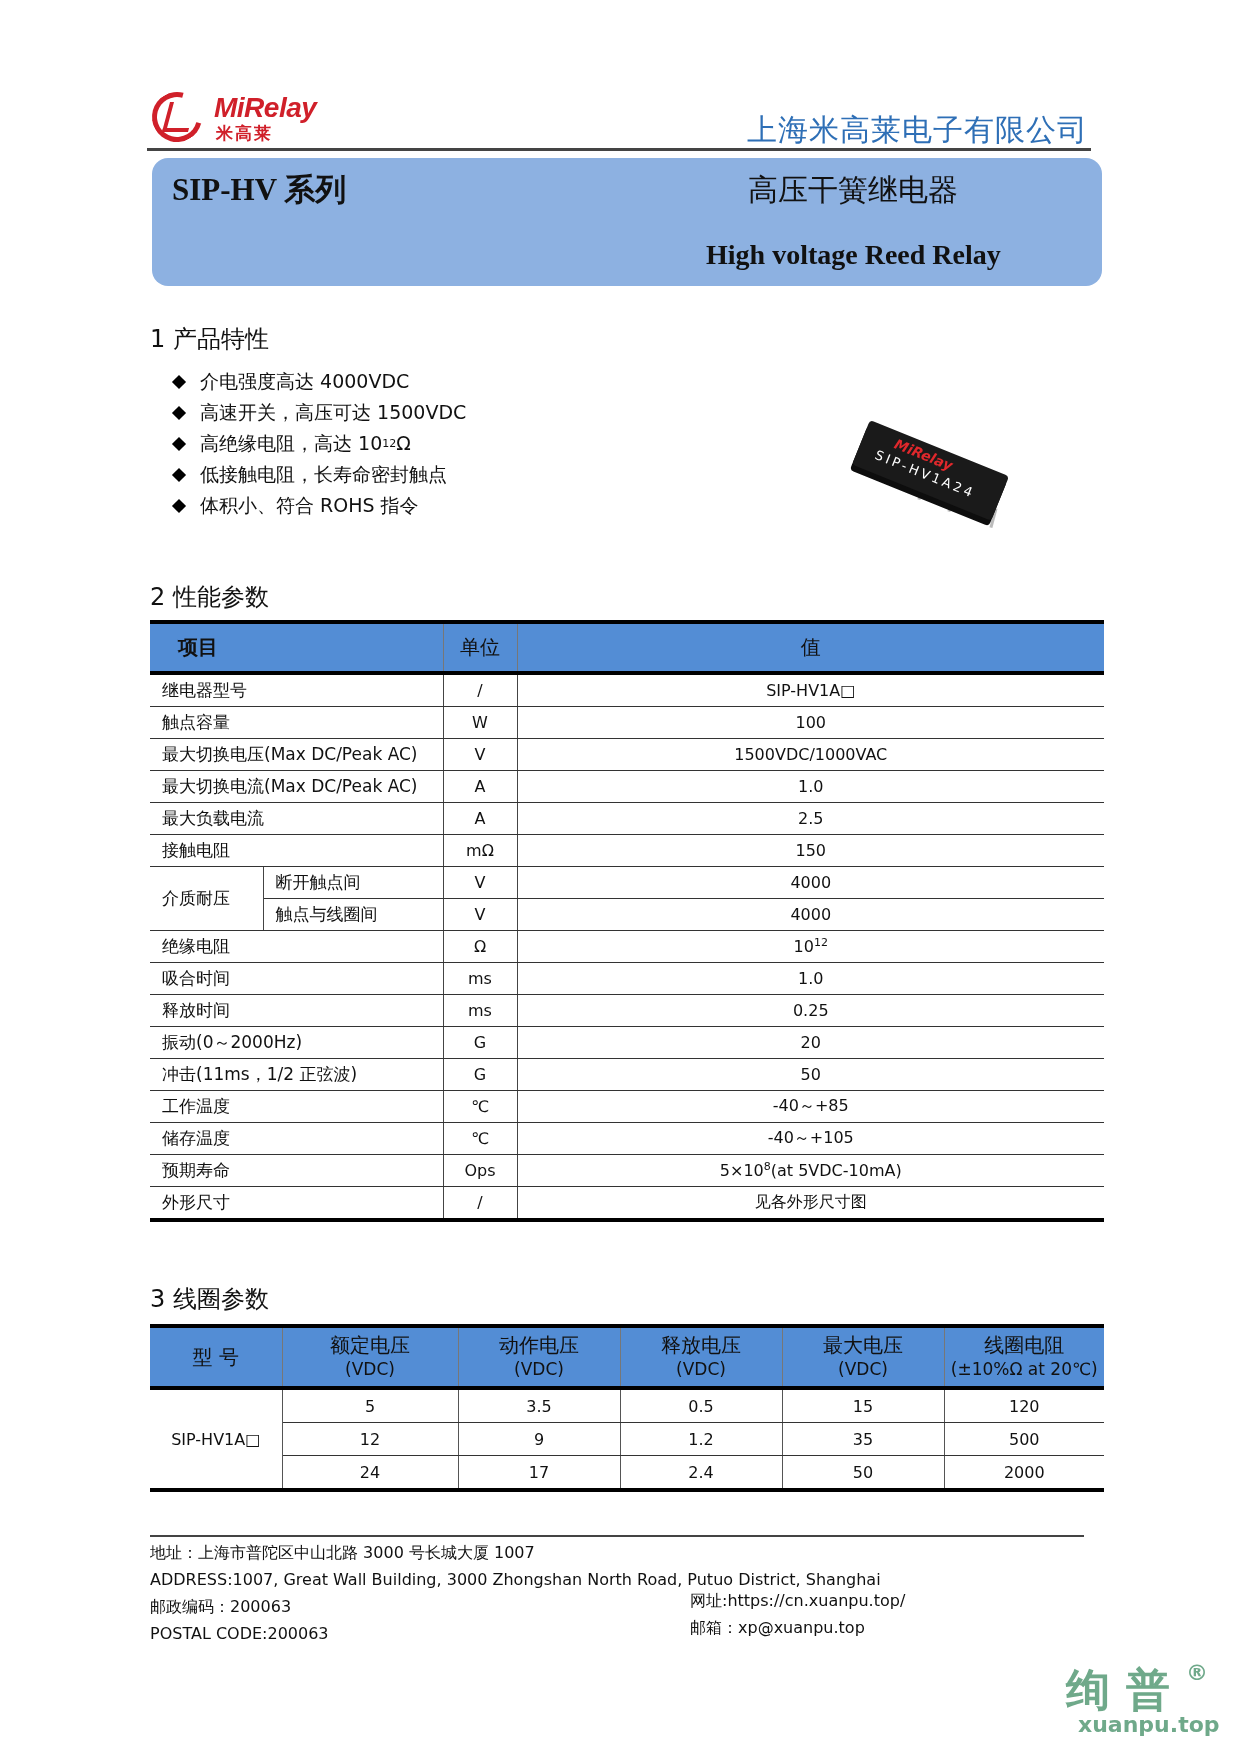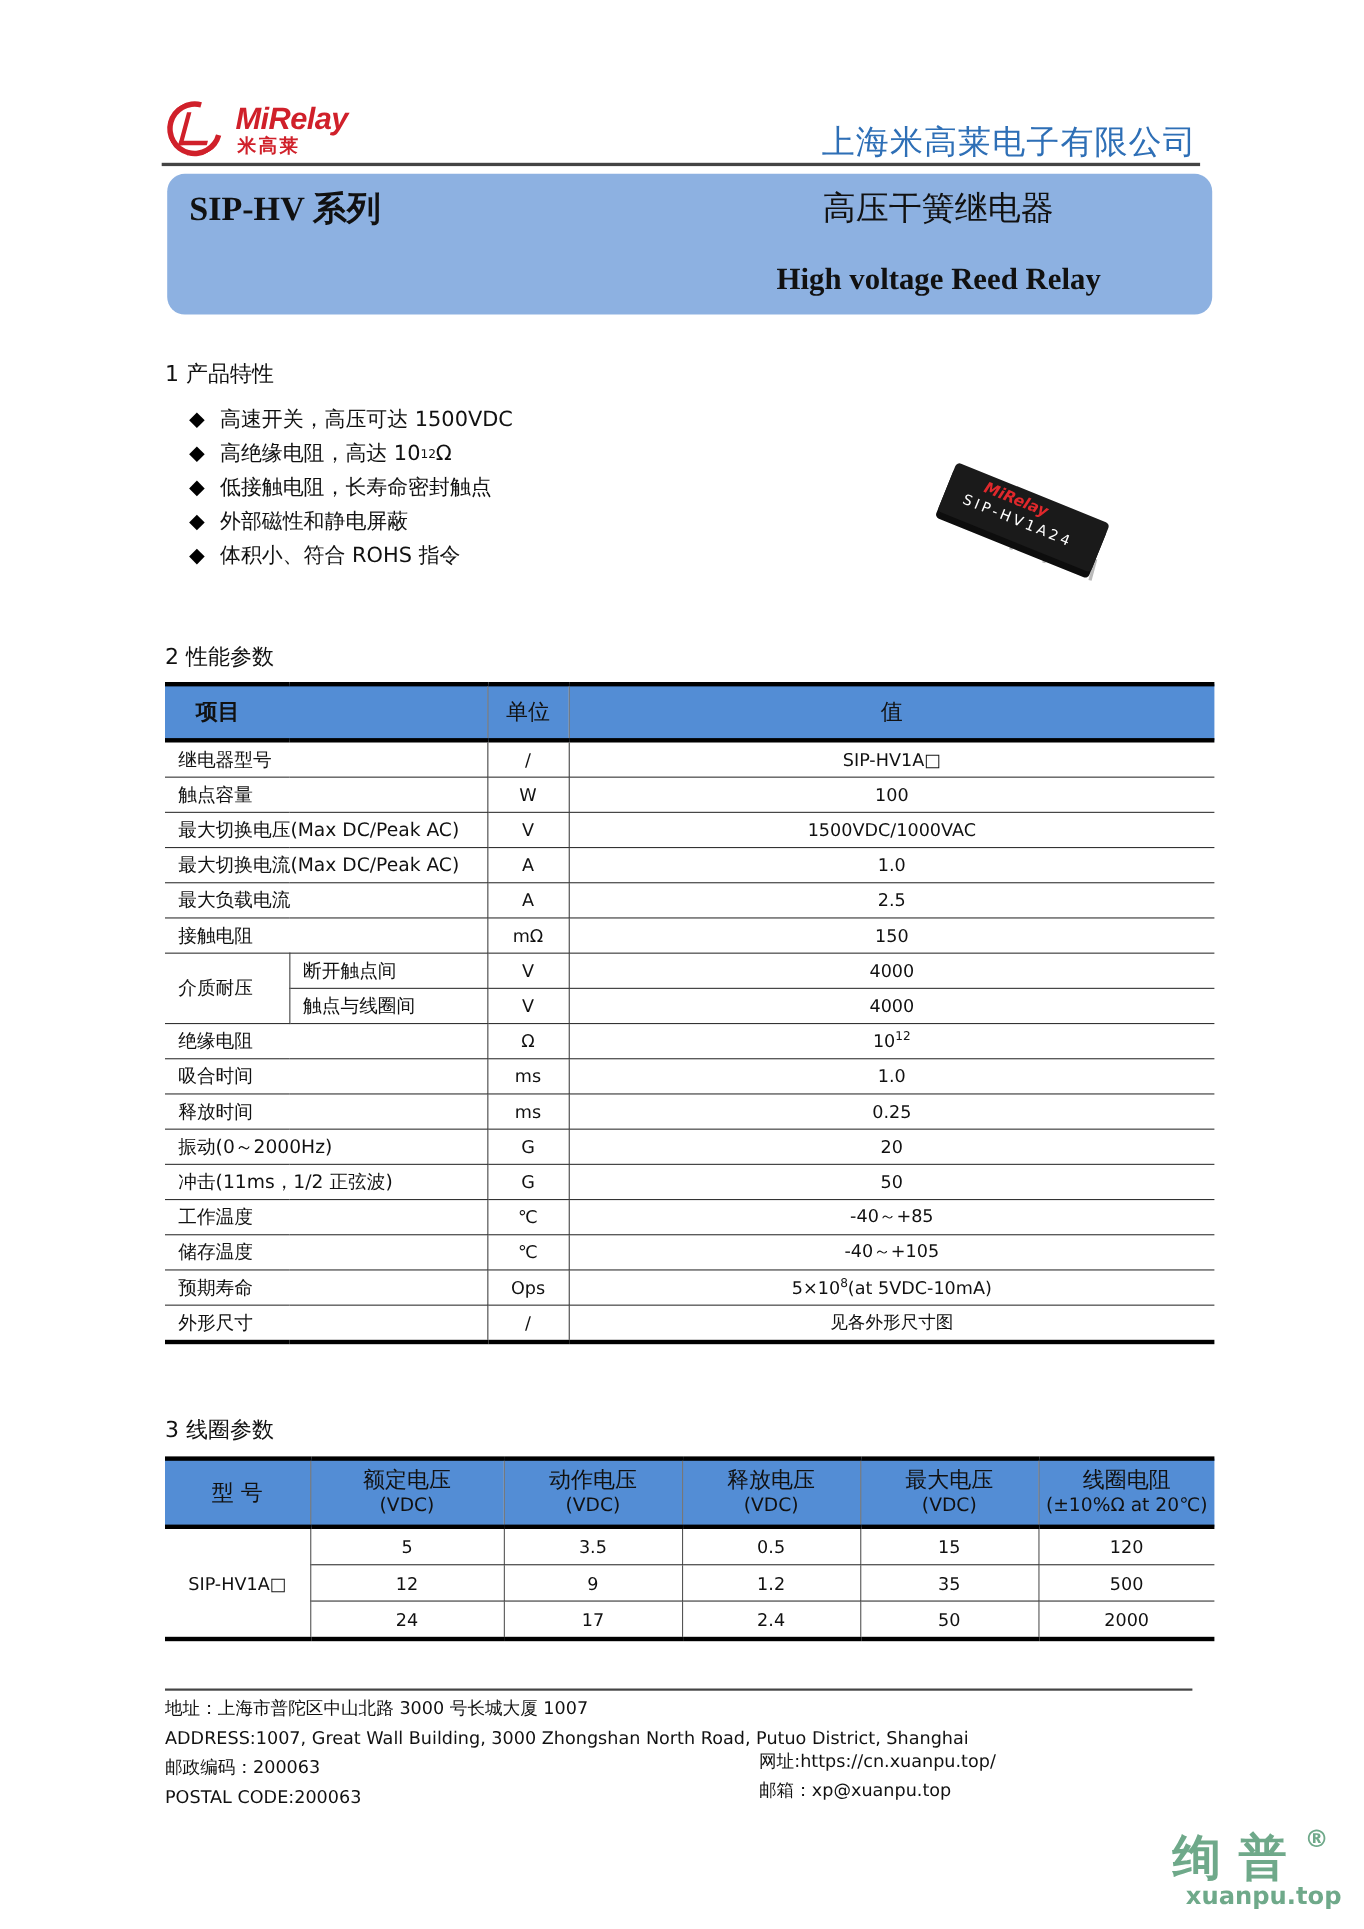--- a/index.html
+++ b/index.html
@@ -11,21 +11,21 @@
   .logo-mark-inner{position:absolute;left:14px;top:14px;width:22px;height:26px;border-left:4px solid #d0202a;border-bottom:4px solid #d0202a;transform:skewX(-15deg);}
   .logo-text{position:absolute;left:62px;top:6px;font-family:"Liberation Sans",sans-serif;font-weight:bold;font-style:italic;font-size:28px;color:#d0202a;letter-spacing:-0.5px;line-height:28px;}
   .logo-cn{position:absolute;left:64px;top:36px;font-weight:bold;font-size:17px;color:#d0202a;letter-spacing:2px;line-height:18px;}
   .company{right:152px;top:112px;font-size:30px;color:#2e6fb6;letter-spacing:1px;line-height:36px;}
   .header-rule{left:147px;top:148px;width:944px;height:3px;background:#444;}
   .banner{left:152px;top:158px;width:950px;height:128px;background:#8db1e1;border-radius:16px;}
   .series{left:172px;top:172px;font-family:"Liberation Serif",serif;font-weight:bold;font-size:31px;line-height:36px;}
   .title-cn{left:748px;top:172px;font-size:30px;line-height:36px;}
   .title-en{left:706px;top:236px;font-family:"Liberation Serif",serif;font-weight:bold;font-size:28px;line-height:38px;}
   
-  .sec-title{font-size:20px;line-height:26px;}
+  .sec-title{font-size:24px;line-height:26px;}
   .features{left:170px;top:366px;margin:0;padding:0;list-style:none;}
   .features li{height:31px;font-size:19px;line-height:31px;display:flex;align-items:center;}
   .diamond{width:10px;height:10px;background:#000;transform:rotate(45deg);margin:0 16px 0 4px;display:inline-block;}
   sup{font-size:11px;line-height:0;}
   
   .photo{left:850px;top:400px;width:180px;height:120px;}
   .relay-body{position:absolute;left:20px;top:20px;width:150px;height:48px;background:#1a1a1a;border-radius:4px;transform:rotate(22deg);transform-origin:left top;box-shadow:0 6px 0 #0d0d0d;}
   .relay-brand{position:absolute;left:32px;top:4px;color:#e0282c;font-weight:bold;font-style:italic;font-size:14px;}
   .relay-model{position:absolute;left:18px;top:22px;color:#fff;font-size:13px;letter-spacing:3px;}
   .pin{position:absolute;width:3px;height:20px;background:#bbb;transform:rotate(15deg);}
@@ -70,35 +70,35 @@
 
 <div class="abs banner"></div>
 <div class="abs series">SIP-HV 系列</div>
 <div class="abs title-cn">高压干簧继电器</div>
 <div class="abs title-en">High voltage Reed Relay</div>
 
 <div class="abs sec-title" style="left:150px;top:326px;">1  产品特性</div>
 <ul class="abs features">
   <li>
       <span class="diamond"></span>
+      <span>介电强度高达 4000VDC</span>
+    </li>
+  <li>
+      <span class="diamond"></span>
       <span>高速开关，高压可达 1500VDC</span>
     </li>
   <li>
       <span class="diamond"></span>
       <span>高绝缘电阻，高达 10</span>
       <sup>12</sup>
       <span>Ω</span>
     </li>
   <li>
       <span class="diamond"></span>
       <span>低接触电阻，长寿命密封触点</span>
-    </li>
-  <li>
-      <span class="diamond"></span>
-      <span>外部磁性和静电屏蔽</span>
     </li>
   <li>
       <span class="diamond"></span>
       <span>体积小、符合 ROHS 指令</span>
     </li>
 </ul>
 
 <div class="abs photo">
   <div class="pin" style="left:32px;top:60px;"></div>
   <div class="pin" style="left:70px;top:80px;"></div>

